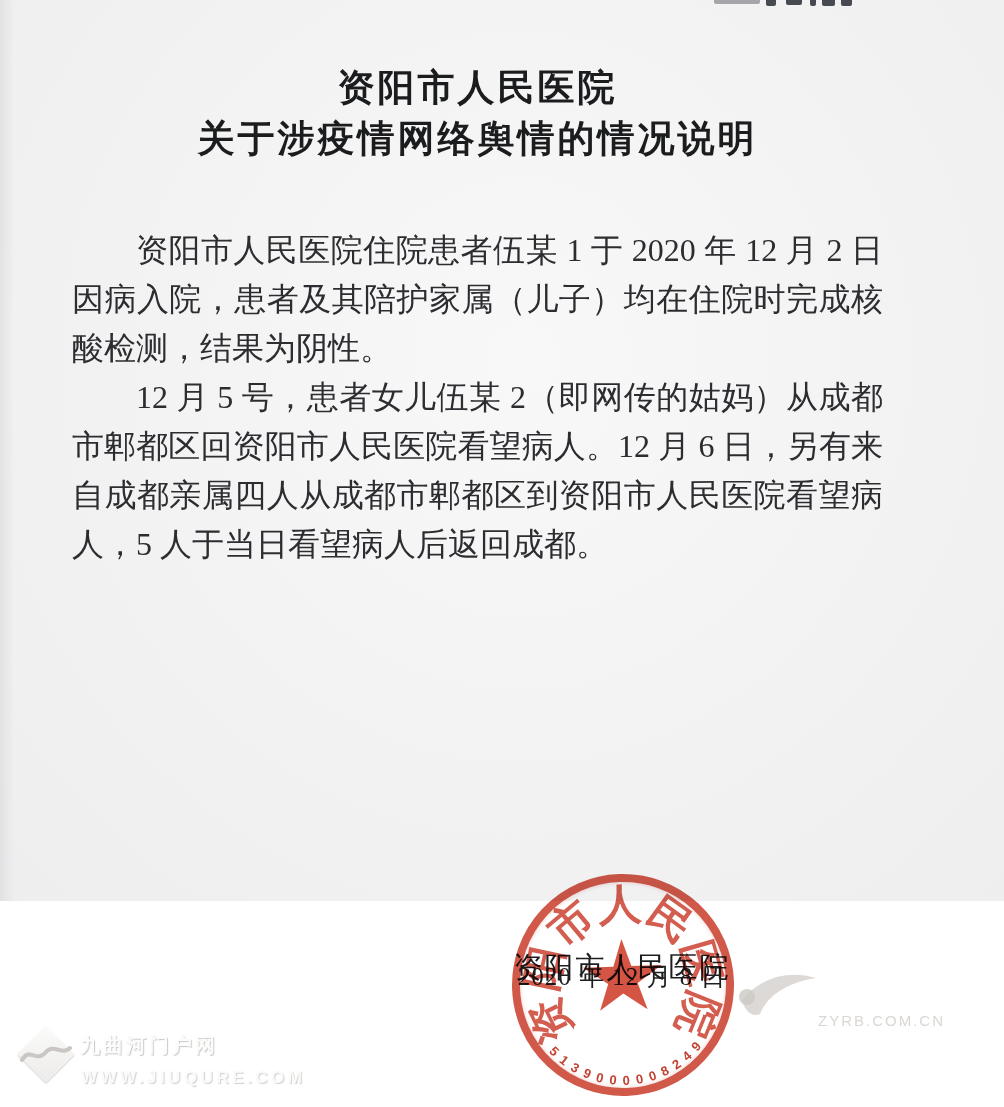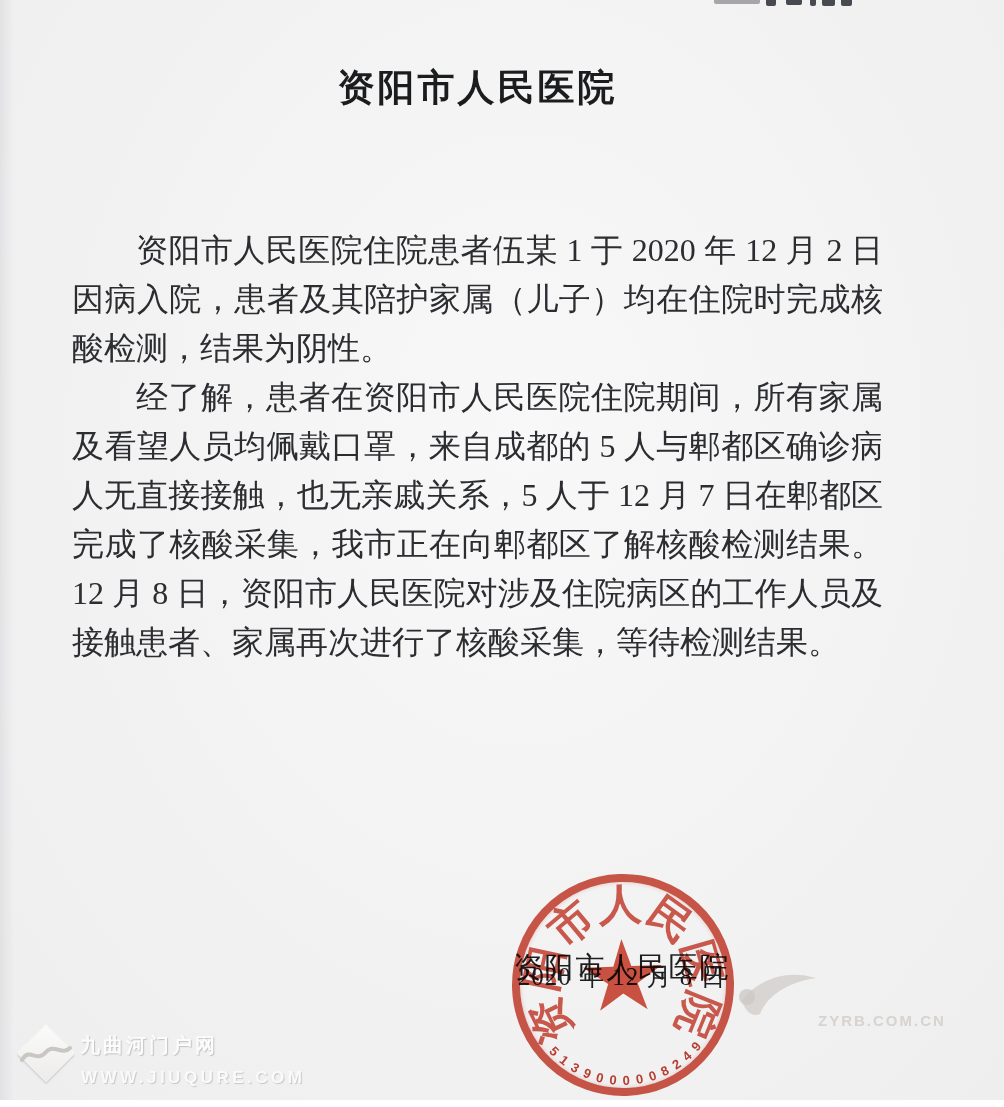--- a/index.html
+++ b/index.html
@@ -1,18 +1,18 @@
 <!DOCTYPE html>
 <html><head>
 <meta charset="utf-8">
 <style>
   html,body{margin:0;padding:0;}
   body{width:1004px;height:1107px;overflow:hidden;
        font-family:"Liberation Serif","DejaVu Serif",serif;}
-  .page{position:relative;width:1004px;height:1100px;
+  .page{position:relative;width:1004px;height:901px;
         background:#f1f1f2;
         background-image:
           linear-gradient(90deg, rgba(215,214,216,0.55) 0px, rgba(241,241,242,0) 14px),
           radial-gradient(ellipse at 52% 40%, rgba(255,255,255,0.5), rgba(232,231,233,0.35));
         }
   
   .top-frag{position:absolute;top:0;left:0;height:8px;width:1004px;}
   .top-frag i{position:absolute;top:0;background:#474a50;border-radius:0 0 2px 2px;}
 
   
@@ -59,44 +59,45 @@
   .jq-url{position:absolute;left:63px;top:42px;font-size:17px;font-weight:700;
         color:#fbfaf9;letter-spacing:3.5px;text-shadow:1px 1px 1px rgba(152,150,152,0.45);
         white-space:nowrap;}
 
   
   .wm-ziyang{position:absolute;left:738px;top:950px;width:266px;height:95px;
         font-family:"Liberation Sans",sans-serif;}
   .zy-swoosh{position:absolute;left:0;top:20px;width:80px;height:48px;}
   .zy-title{position:absolute;left:80px;top:12px;font-size:40px;font-weight:700;
         color:rgba(205,201,196,0.75);letter-spacing:5px;white-space:nowrap;}
-  .zy-url{position:absolute;left:80px;top:62px;font-size:15px;font-weight:700;
+  .zy-url{position:absolute;left:80px;top:62px;font-size:15px;font-weight:400;
         color:rgba(205,201,196,0.75);letter-spacing:2px;white-space:nowrap;}
 </style>
 </head>
 <body>
 
 <div class="page">
 
   <div class="top-frag">
     <i style="left:714px;width:46px;height:4px;opacity:.45"></i>
     <i style="left:766px;width:10px;height:6px"></i>
     <i style="left:786px;width:16px;height:5px"></i>
     <i style="left:810px;width:6px;height:6px"></i>
     <i style="left:822px;width:13px;height:6px"></i>
     <i style="left:841px;width:11px;height:6px"></i>
   </div>
 
   <div class="doc-title">
     <div>资阳市人民医院</div>
+    <div>关于涉疫情网络舆情的情况说明</div>
   </div>
 
   <div class="doc-body">
     <p>资阳市人民医院住院患者伍某 1 于 2020 年 12 月 2 日因病入院，患者及其陪护家属（儿子）均在住院时完成核酸检测，结果为阴性。</p>
-    <p>经了解，患者在资阳市人民医院住院期间，所有家属及看望人员均佩戴口罩，来自成都的 5 人与郫都区确诊病人无直接接触，也无亲戚关系，5 人于 12 月 7 日在郫都区完成了核酸采集，我市正在向郫都区了解核酸检测结果。12 月 8 日，资阳市人民医院对涉及住院病区的工作人员及接触患者、家属再次进行了核酸采集，等待检测结果。</p>
+    <p>12 月 5 号，患者女儿伍某 2（即网传的姑妈）从成都市郫都区回资阳市人民医院看望病人。12 月 6 日，另有来自成都亲属四人从成都市郫都区到资阳市人民医院看望病人，5 人于当日看望病人后返回成都。</p>
   </div>
 
   <div class="sig">资阳市人民医院</div>
   <div class="doc-date">2020 年 12 月 8 日</div>
 
   <div class="seal">
     <div class="seal-ring"></div>
     <div class="seal-star"></div>
     <div>
         <span class="seal-char" style="transform: rotate(-114deg) translateY(-80px);">资</span>

